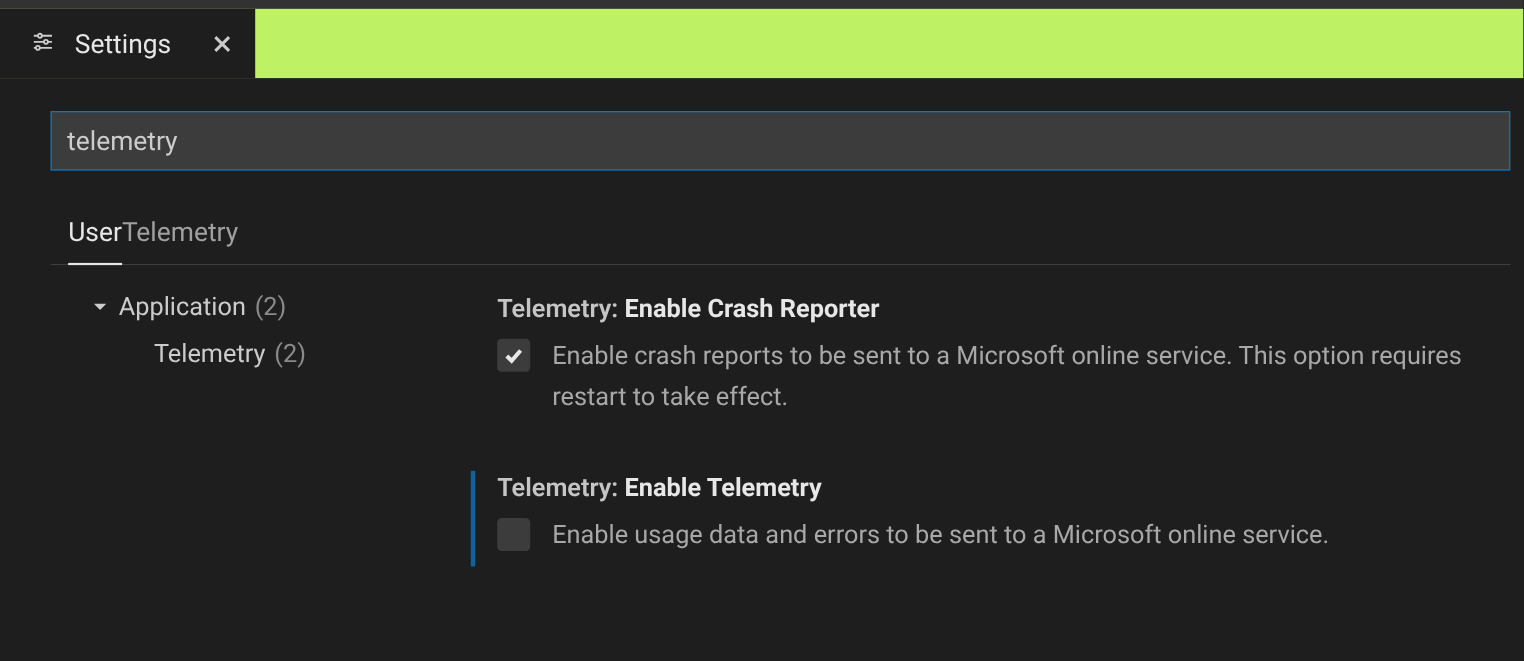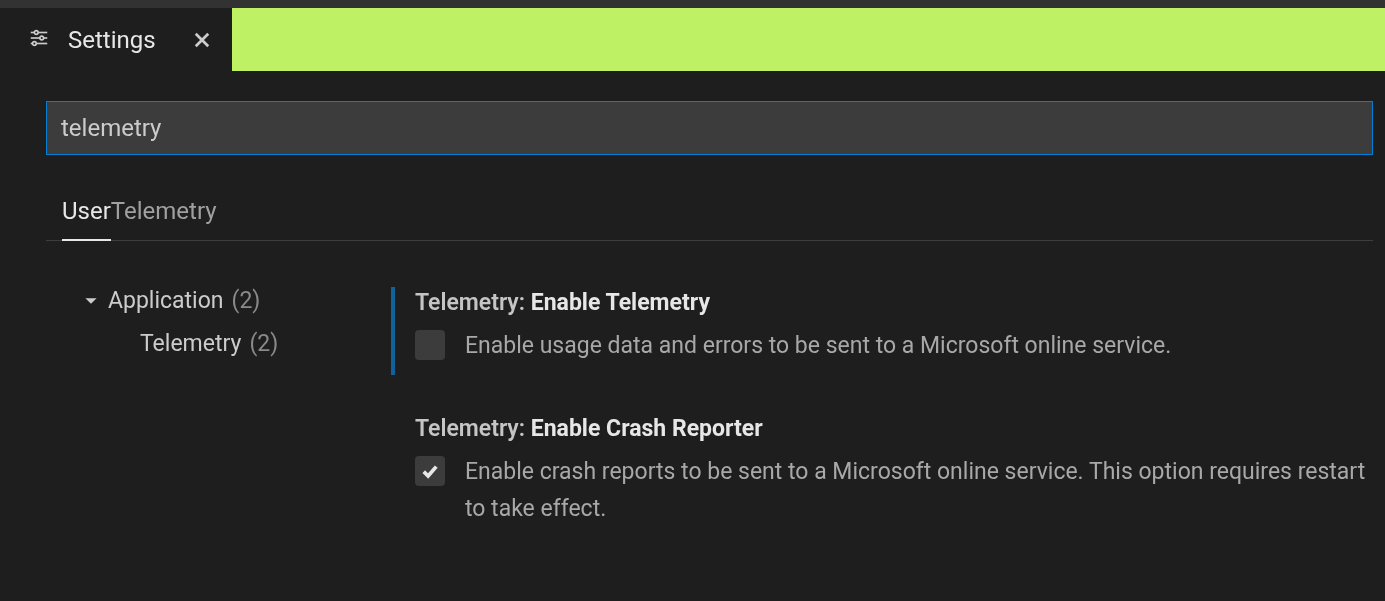--- a/index.html
+++ b/index.html
@@ -80,21 +80,22 @@
       cursor: pointer;
       color: #a0a0a0;
     }
     .scope.active {
       color: #e7e7e7;
       border-bottom: 2px solid #e7e7e7;
       margin-bottom: -1px;
     }
     .body-row {
       display: flex;
-      margin-top: 38px;
+      margin-top: 16px;
+      gap: 37px;
     }
     .tree {
       width: 345px;
       padding-left: 38px;
     }
     .tree-item {
       display: flex;
       align-items: center;
       font-size: 23px;
       padding: 8px 0;
@@ -222,39 +223,39 @@
         <span class="tree-count">(2)</span>
       </div>
       <div class="tree-item tree-item-child">
         <span>Telemetry</span>
         <span class="tree-count">(2)</span>
       </div>
     </div>
 
     <div class="settings-list">
 
-      <div class="setting-item modified">
-        <div class="setting-title">
-          <span class="prefix">Telemetry: </span><span class="name">Enable Telemetry</span>
-        </div>
-        <div class="setting-row">
-          <div class="checkbox"></div>
-          <div class="setting-desc">Enable usage data and errors to be sent to a Microsoft online service.</div>
-        </div>
-      </div>
-
       <div class="setting-item">
         <div class="setting-title">
           <span class="prefix">Telemetry: </span><span class="name">Enable Crash Reporter</span>
         </div>
         <div class="setting-row">
           <div class="checkbox">
             <svg viewBox="0 0 16 16">
                 <path d="M3 8.5 L6.5 12 L13 4.5"></path>
               </svg>
           </div>
           <div class="setting-desc">Enable crash reports to be sent to a Microsoft online service. This option requires restart to take effect.</div>
         </div>
       </div>
 
+      <div class="setting-item modified">
+        <div class="setting-title">
+          <span class="prefix">Telemetry: </span><span class="name">Enable Telemetry</span>
+        </div>
+        <div class="setting-row">
+          <div class="checkbox"></div>
+          <div class="setting-desc">Enable usage data and errors to be sent to a Microsoft online service.</div>
+        </div>
+      </div>
+
     </div>
   </div>
 </div>
 
 </body></html>

